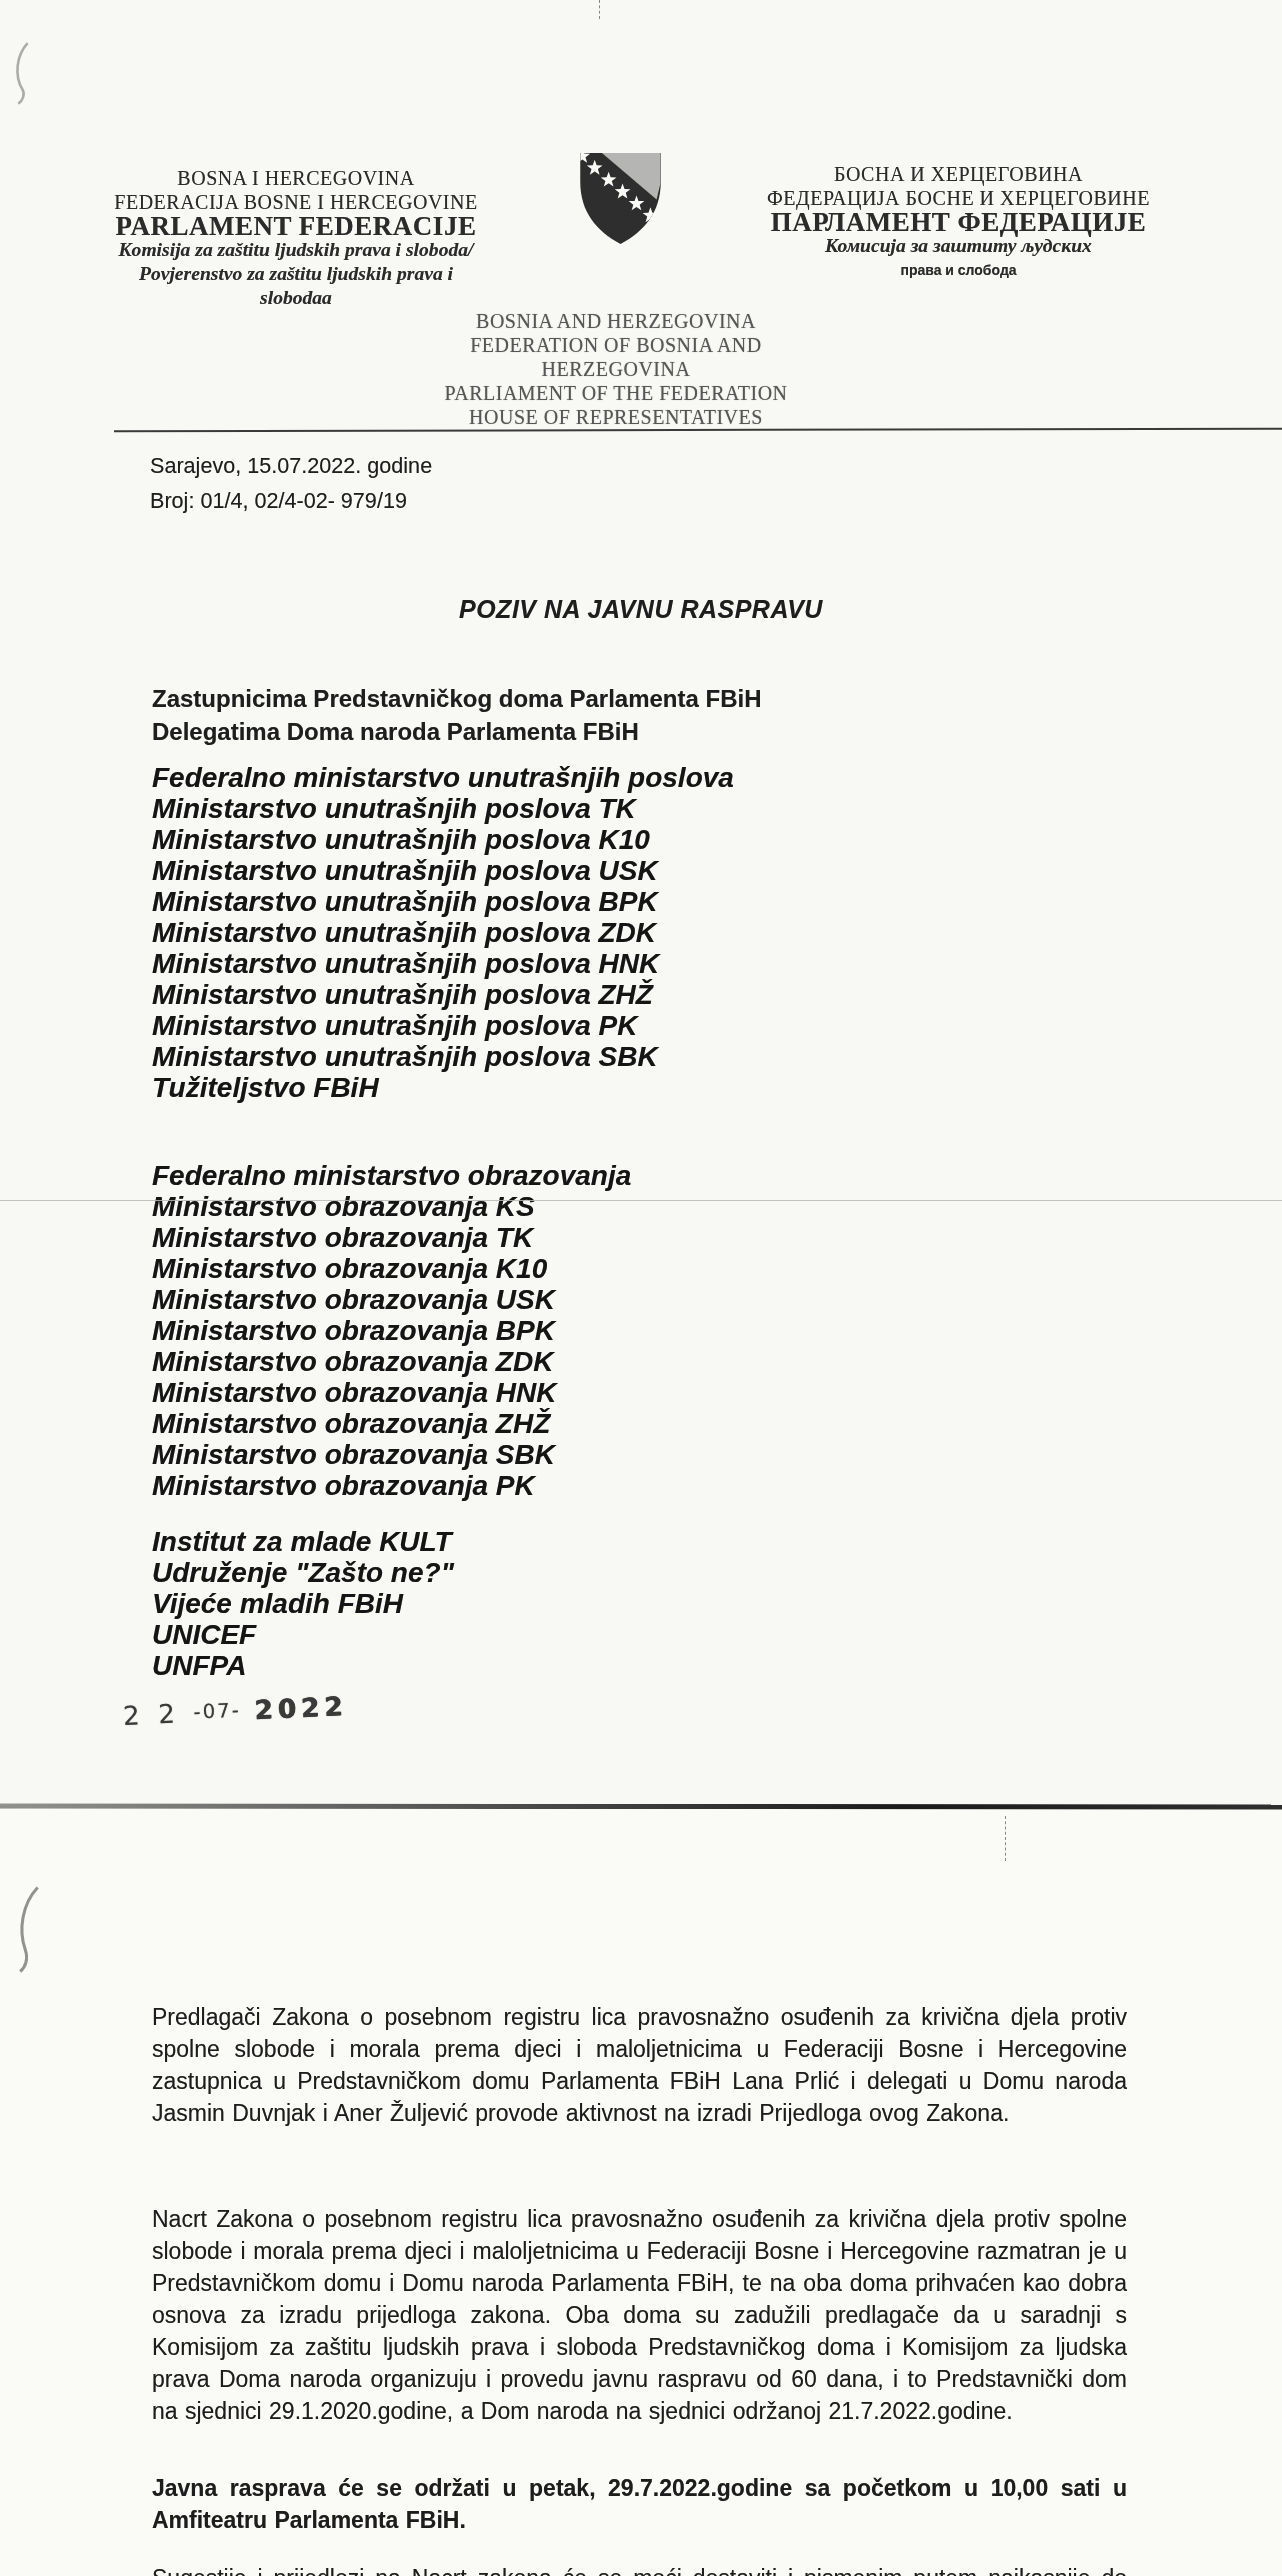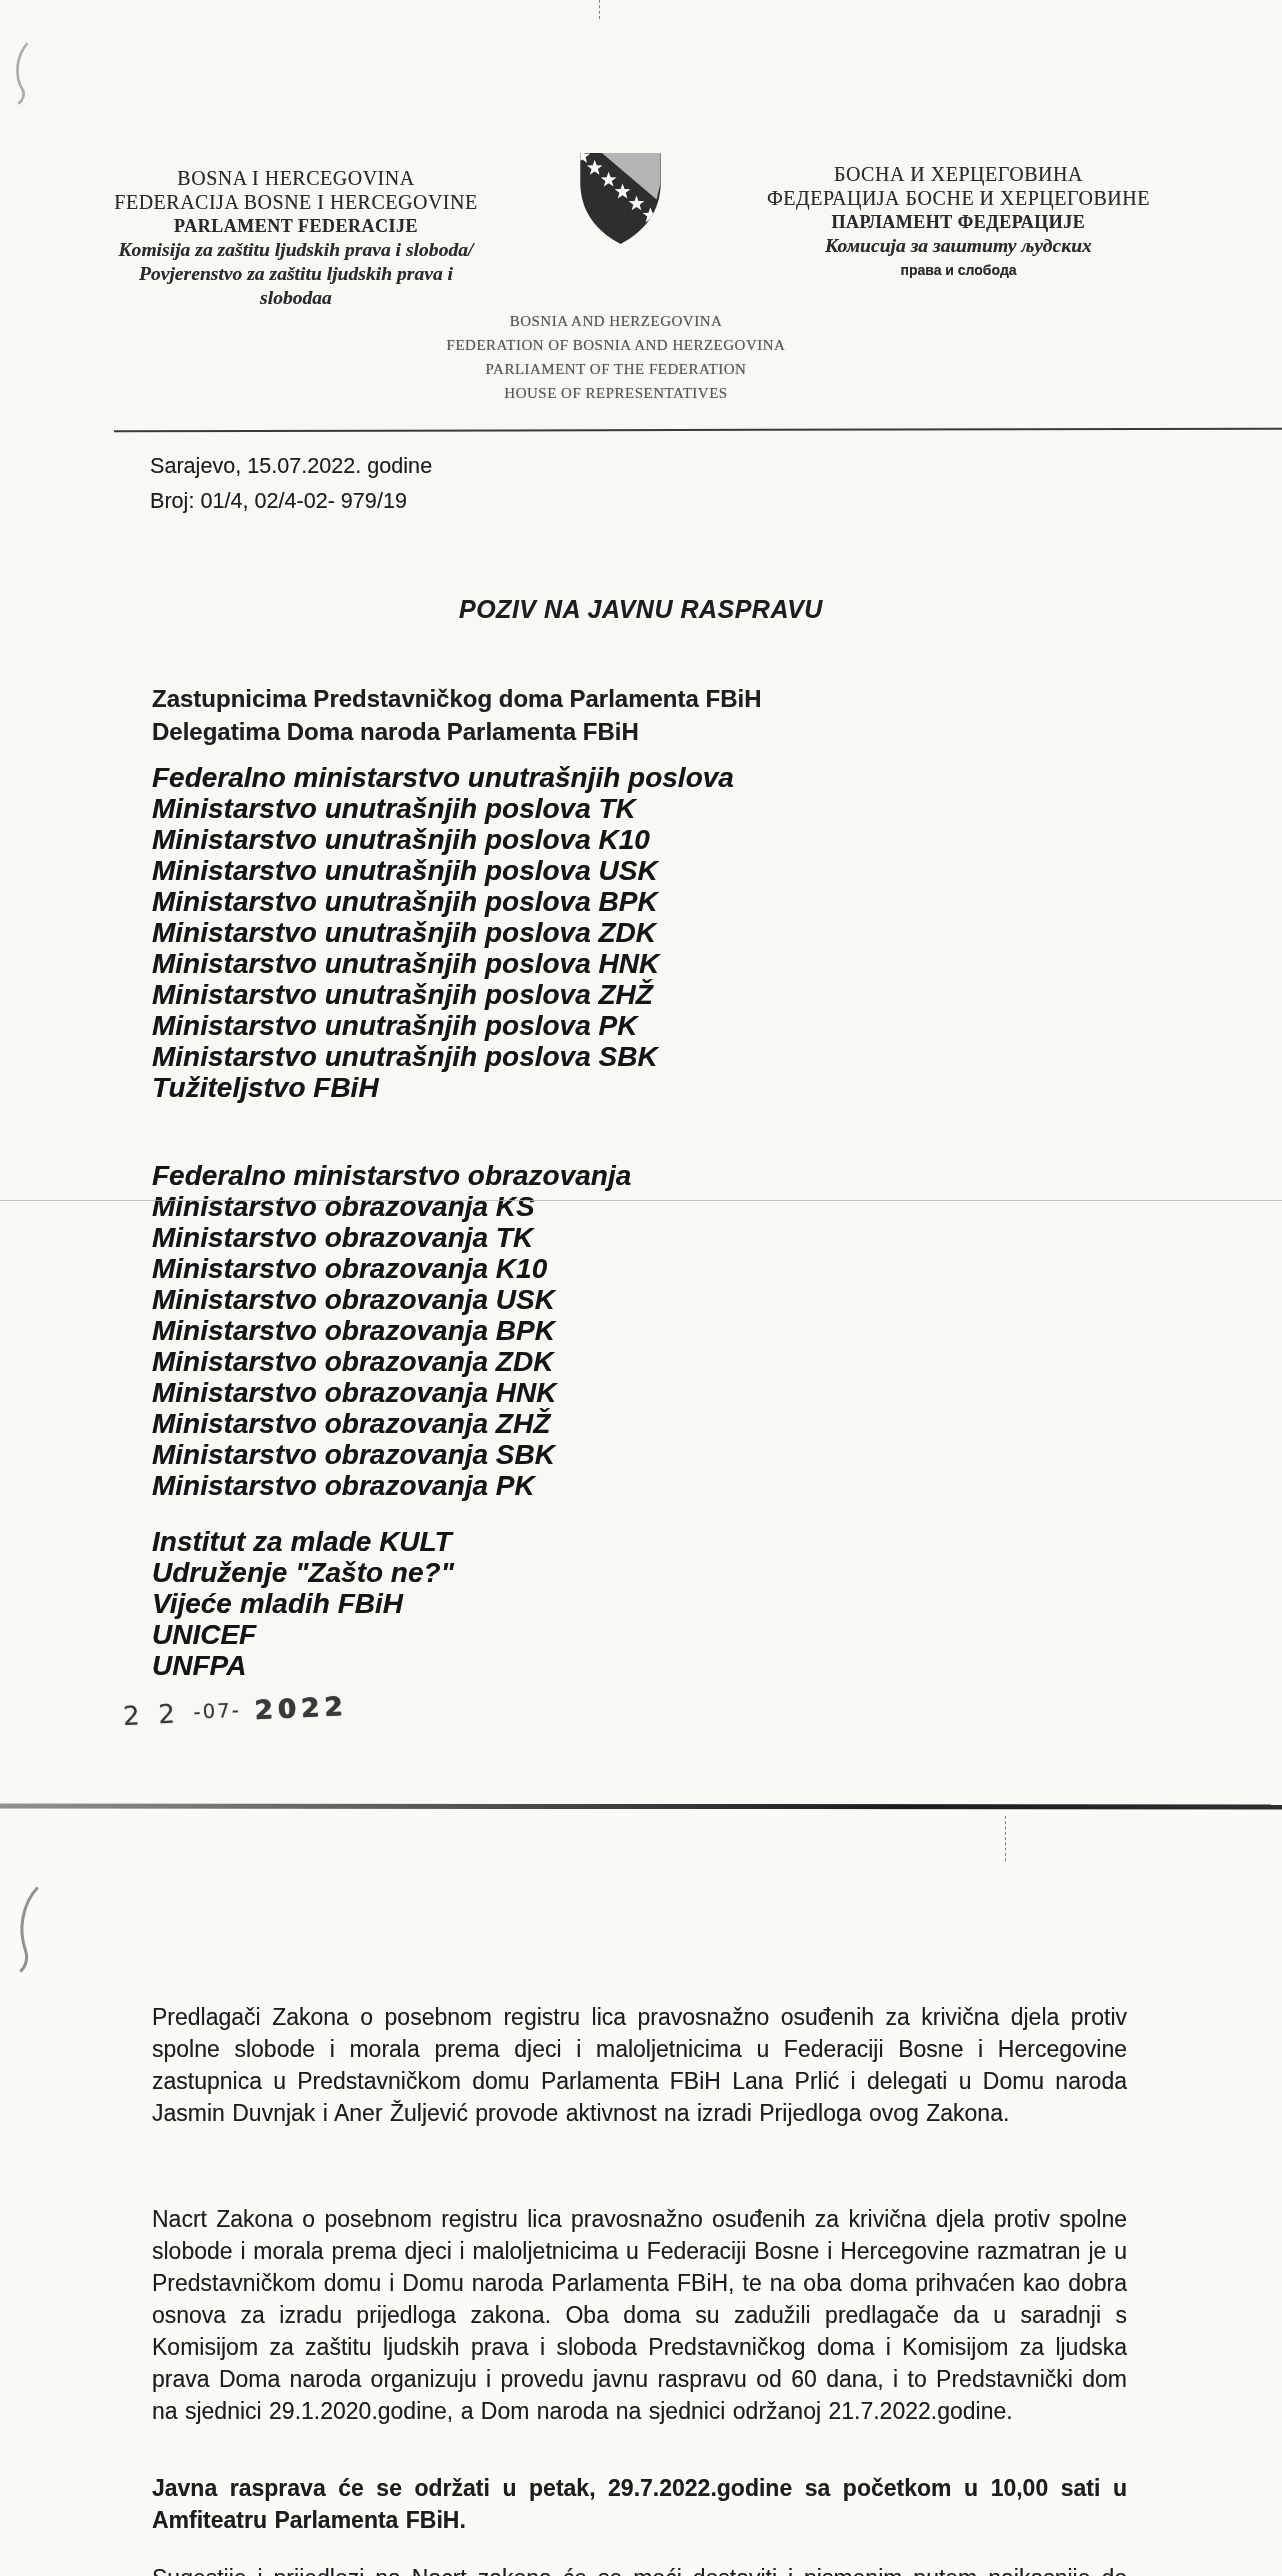--- a/index.html
+++ b/index.html
@@ -12,23 +12,23 @@
     color:#1e1e1e;
   }
   .page1{position:absolute;left:0;top:0;width:1283px;height:1806px;background:#f8f8f5;}
   .page2{position:absolute;left:0;top:1809px;width:1283px;height:1828px;background:#fafaf7;}
   .abs{position:absolute;}
   .sans{font-family:"Liberation Sans","DejaVu Sans",sans-serif;}
   .serif{font-family:"Liberation Serif","DejaVu Serif",serif;}
   .txt{text-shadow:0 0 0.5px rgba(40,40,40,.45);}
   .center{text-align:center;}
   .hdr-block{line-height:24px;font-size:20px;color:#2b2b2b;letter-spacing:0.5px;}
-  .hdr-block .b{font-weight:bold;font-size:18px;}
+  .hdr-block .b{font-weight:bold;font-size:27px;}
   .hdr-block .bi{font-weight:bold;font-style:italic;font-size:19.6px;letter-spacing:0;}
-  .hdr-en{line-height:24px;font-size:15px;color:#565656;letter-spacing:0.5px;text-shadow:0 0 1px rgba(90,90,90,.5);}
+  .hdr-en{line-height:24px;font-size:20px;color:#565656;letter-spacing:0.5px;text-shadow:0 0 1px rgba(90,90,90,.5);}
   .rule{background:#3a3a3a;transform:rotate(-.12deg);}
   .meta{font-size:21.6px;line-height:34px;}
   .doc-title{font-size:25px;font-weight:bold;font-style:italic;letter-spacing:0.5px;}
   .addr{font-size:24px;font-weight:bold;}
   .rlist{font-size:28px;font-weight:bold;line-height:31px;color:#151515;font-style:italic;}
   .para{width:975px;font-size:23px;line-height:32px;text-align:justify;color:#1d1d1d;word-spacing:1px;}
   .bold{font-weight:bold;}
   .artifact-line{background:#b9b9b6;height:1px;opacity:.85;}
   .separator{
     background:linear-gradient(90deg,rgba(45,45,45,.5) 0%,rgba(30,30,30,.75) 35%,rgba(15,15,15,.95) 70%,rgba(25,25,25,.9) 100%);

